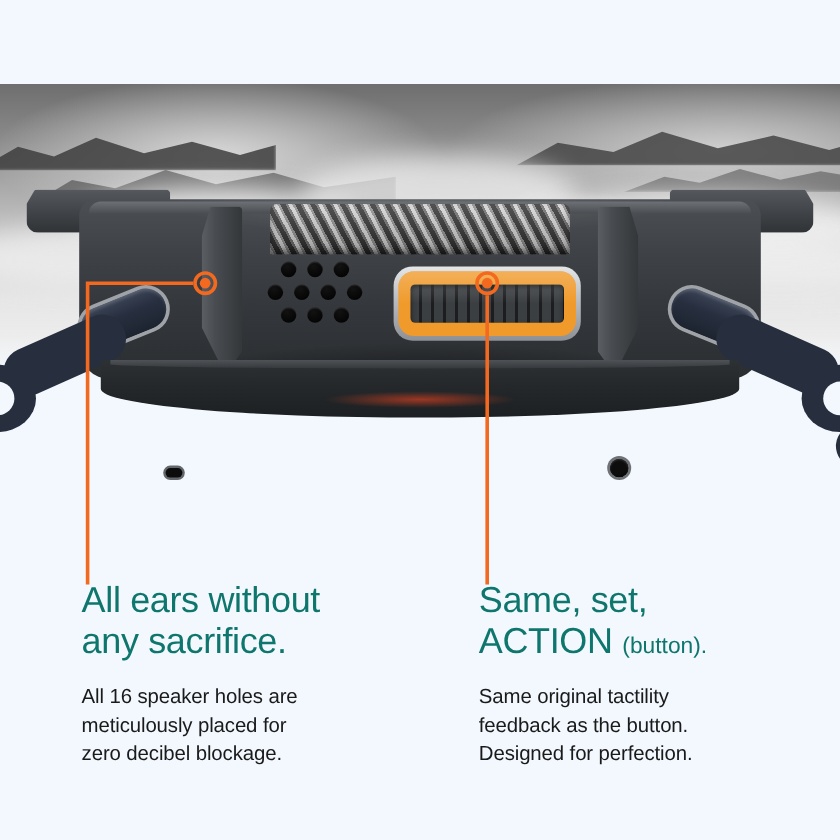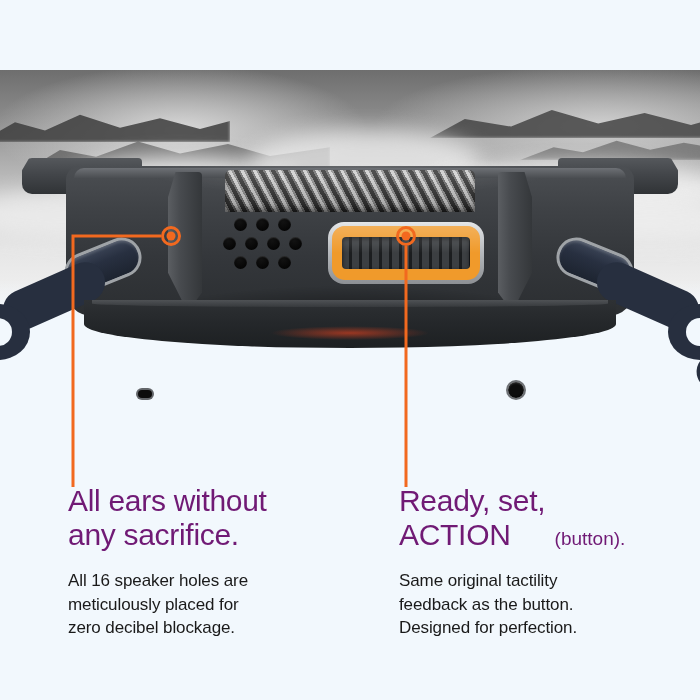--- a/index.html
+++ b/index.html
@@ -212,31 +212,30 @@
   }
   .dot.d-left { left:161px; top:226px; }
   .dot.d-right{ left:396px; top:226px; }
 
   
   .col { position:absolute; }
   .col.left  { left:68px;  top:484px; width:260px; }
   .col.right { left:399px; top:484px; width:250px; }
 
   .headline{
-    color:#701a75;
+    color:#0f766e;
     font-size:30px;
     line-height:1.12;
     font-weight:400;
     letter-spacing:-.3px;
     white-space:pre-line;
   }
   .headline .small{
     font-size:19px;
     letter-spacing:0;
-    margin-left:36px;
   }
   .body{
     margin-top:18px;
     color:#1a1a1a;
     font-size:17px;
     line-height:1.38;
     font-weight:400;
     white-space:pre-line;
     letter-spacing:-.1px;
   }
@@ -329,20 +328,20 @@
 
   <div class="col left">
     <div class="headline">All ears without
 any sacrifice.</div>
     <div class="body">All 16 speaker holes are
 meticulously placed for
 zero decibel blockage.</div>
   </div>
 
   <div class="col right">
-    <div class="headline"><span>Ready, set,
+    <div class="headline"><span>Same, set,
 ACTION </span><span class="small">(button).</span></div>
     <div class="body">Same original tactility
 feedback as the button.
 Designed for perfection.</div>
   </div>
 
 </div>
 
 </body></html>

